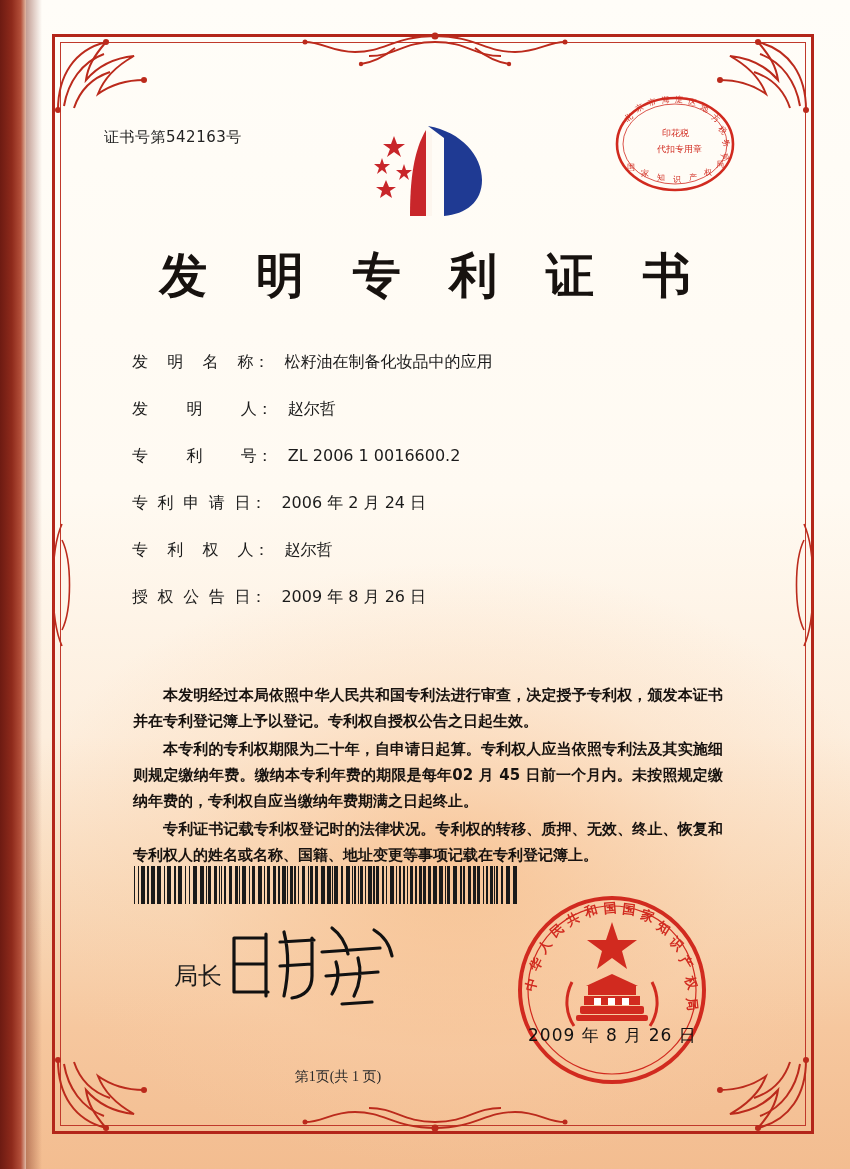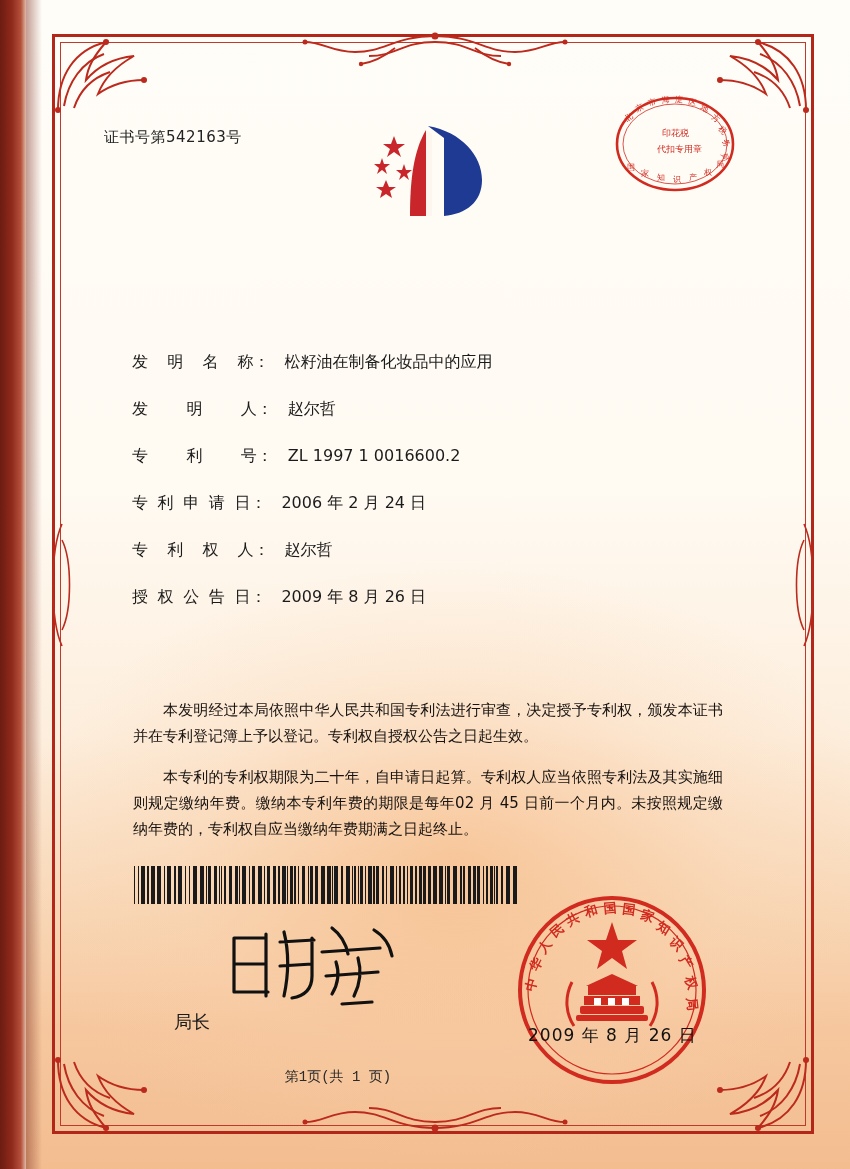--- a/index.html
+++ b/index.html
@@ -164,44 +164,45 @@
     position: absolute;
     left: 133px; top: 682px;
     width: 590px;
     font-size: 15px;
     line-height: 26px;
     color: #17120f;
     font-family: "DejaVu Sans", sans-serif;
     text-align: justify;
   }
   .body-text p {
-    margin: 15px 0 2px 0;
+    margin: 0 0 2px 0;
     text-indent: 30px;
+    font-weight: bold;
   }
 
   
   .barcode {
     position: absolute;
     left: 134px; top: 866px;
     width: 386px; height: 38px;
     display: flex;
     align-items: stretch;
     overflow: hidden;
   }
   .barcode i {
     display: block;
     background: #1a1a1a;
     height: 100%;
   }
 
   
   .director-label {
     position: absolute;
-    left: 174px; top: 1010px;
-    font-size: 18px;
+    left: 174px; top: 960px;
+    font-size: 24px;
     color: #1b1b1b;
     font-family: "DejaVu Sans", sans-serif;
   }
   .signature {
     position: absolute;
     left: 222px; top: 918px;
     width: 190px; height: 92px;
     color: #111;
   }
 
@@ -221,21 +222,21 @@
     letter-spacing: 1px;
   }
 
   .page-no {
     position: absolute;
     left: 0; top: 1068px;
     width: 676px;
     text-align: center;
     font-size: 14px;
     color: #2a2a2a;
-    font-family: Liberation Mono, monospace;
+    font-family: Liberation Serif, serif;
   }
 </style>
 </head>
 <body>
 
 <div class="page">
 
   <div class="paper"></div>
   <div class="binding"></div>
   <div class="binding-shadow"></div>
@@ -397,51 +398,53 @@
         <text x="36" y="88">家</text>
         <text x="52" y="92">知</text>
         <text x="68" y="94">识</text>
         <text x="84" y="92">产</text>
         <text x="99" y="87">权</text>
         <text x="111" y="79">局</text>
       </g>
     </svg>
   </div>
 
+  <div class="main-title">发 明 专 利 证 书</div>
 
   <div class="fields">
     <div class="field-row">
       <span class="field-label">发  明  名  称：</span>
       <span class="field-value">松籽油在制备化妆品中的应用</span>
     </div>
     <div class="field-row">
       <span class="field-label">发    明    人：</span>
       <span class="field-value">赵尔哲</span>
     </div>
     <div class="field-row">
       <span class="field-label">专    利    号：</span>
-      <span class="field-value">ZL 1997 1 0016600.2</span>
+      <span class="field-value">ZL 2006 1 0016600.2</span>
     </div>
     <div class="field-row">
       <span class="field-label">专 利 申 请 日：</span>
       <span class="field-value">2006 年 2 月 24 日</span>
     </div>
     <div class="field-row">
       <span class="field-label">专  利  权  人：</span>
       <span class="field-value">赵尔哲</span>
     </div>
     <div class="field-row">
       <span class="field-label">授 权 公 告 日：</span>
       <span class="field-value">2009 年 8 月 26 日</span>
     </div>
   </div>
 
   <div class="body-text">
     <p>本发明经过本局依照中华人民共和国专利法进行审查，决定授予专利权，颁发本证书并在专利登记簿上予以登记。专利权自授权公告之日起生效。</p>
     <p>本专利的专利权期限为二十年，自申请日起算。专利权人应当依照专利法及其实施细则规定缴纳年费。缴纳本专利年费的期限是每年02 月 45 日前一个月内。未按照规定缴纳年费的，专利权自应当缴纳年费期满之日起终止。</p>
+    <p>专利证书记载专利权登记时的法律状况。专利权的转移、质押、无效、终止、恢复和专利权人的姓名或名称、国籍、地址变更等事项记载在专利登记簿上。</p>
   </div>
 
   <div class="barcode">
       <i style="width: 1px; margin-right: 3px;"></i>
       <i style="width: 1px; margin-right: 2px;"></i>
       <i style="width: 4px; margin-right: 2px;"></i>
       <i style="width: 2px; margin-right: 2px;"></i>
       <i style="width: 4px; margin-right: 2px;"></i>
       <i style="width: 4px; margin-right: 3px;"></i>
       <i style="width: 2px; margin-right: 2px;"></i>

